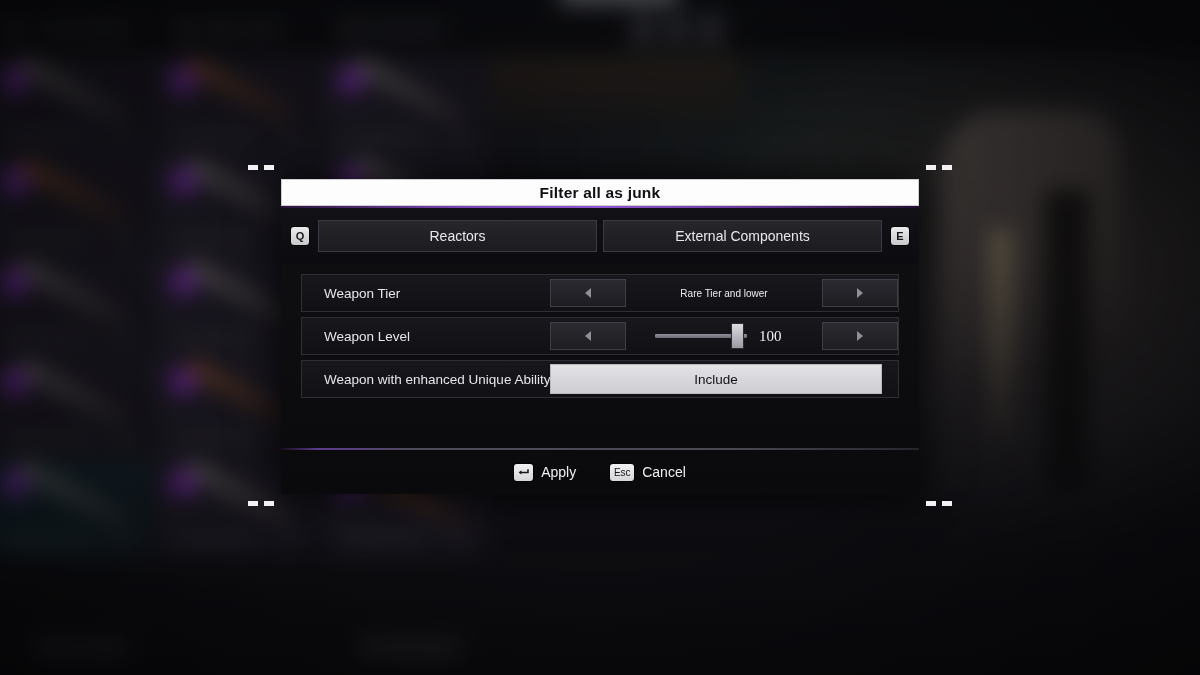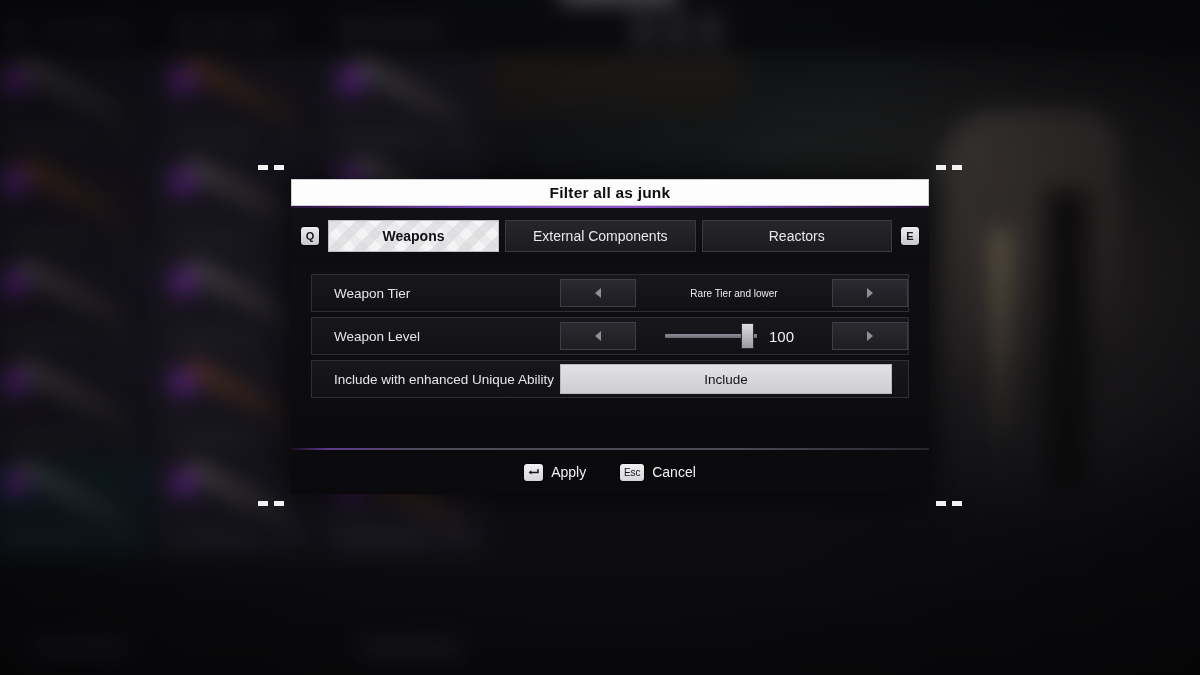--- a/index.html
+++ b/index.html
@@ -107,21 +107,21 @@
     pointer-events:none;
   }
   #dimmer{
     position:absolute; inset:0;
     background:rgba(6,6,9,.30);
     pointer-events:none;
   }
 
   
   #dialog{
-    position:absolute; left:291px; top:179px; width:638px; height:315px;
+    position:absolute; left:281px; top:179px; width:638px; height:315px;
     background:linear-gradient(180deg,#101013 0%,#0d0d10 55%,#0a0a0c 100%);
     box-shadow:0 0 40px rgba(0,0,0,.85);
   }
   .corner{
     position:absolute; width:26px; height:7px;
     display:flex; justify-content:space-between;
   }
   .corner i{ display:block; width:10px; height:5px; background:#f2f2f4; }
   .corner.tl{ left:-33px; top:-14px; }
   .corner.tr{ right:-33px; top:-14px; }
@@ -192,21 +192,21 @@
     width:0; height:0; border-top:5px solid transparent; border-bottom:5px solid transparent;
   }
   .arrowbtn .tri.left{ border-right:6px solid #8f8f99; }
   .arrowbtn .tri.right{ border-left:6px solid #8f8f99; }
 
   .valuebox{
     flex:1; display:flex; align-items:center; justify-content:center;
     font-size:10px; color:#ededf1;
   }
   .sliderwrap{
-    flex:1; display:flex; align-items:center; justify-content:center; gap:12px; padding:0 10px;
+    flex:1; display:flex; align-items:center; justify-content:center; gap:12px; padding:0 10px;font-family:Liberation Serif, serif;
   }
   .track{
     position:relative; width:92px; height:4px;
     background:linear-gradient(180deg,#8e8e98,#6b6b74);
     border-radius:1px;
   }
   .knob{
     position:absolute; top:-11px; left:76px; width:13px; height:26px;
     background:linear-gradient(180deg,#dcdce1,#9a9aa3);
     border:1px solid #2a2a30;
@@ -402,28 +402,25 @@
     </div>
 
   <div id="titlebar">
     <span class="ttxt">Filter all as junk</span>
   </div>
   <div id="accentline"></div>
 
   <div id="tabbar">
     <div class="keycap">Q</div>
     <div class="tabs">
-      <div class="tab active t-weapons">
-        <span>Weapons</span>
+      <div class="tab">
+        <span>Reactors</span>
       </div>
       <div class="tab">
         <span>External Components</span>
-      </div>
-      <div class="tab">
-        <span>Reactors</span>
       </div>
     </div>
     <div class="keycap">E</div>
   </div>
 
   <div id="rows">
 
     <div class="row tier">
       <span class="rowlabel">Weapon Tier</span>
       <div class="arrowbtn">
@@ -445,21 +442,21 @@
           <span class="knob"></span>
         </div>
         <span class="slidernum">100</span>
       </div>
       <div class="arrowbtn">
         <span class="tri right"></span>
       </div>
     </div>
 
     <div class="row unique">
-      <span class="rowlabel">Include with enhanced Unique Ability</span>
+      <span class="rowlabel">Weapon with enhanced Unique Ability</span>
       <div class="toggle">
         <div class="opt on">
           <span>Include</span>
         </div>
       </div>
     </div>
 
   </div>
 
   <div id="footsep"></div>

